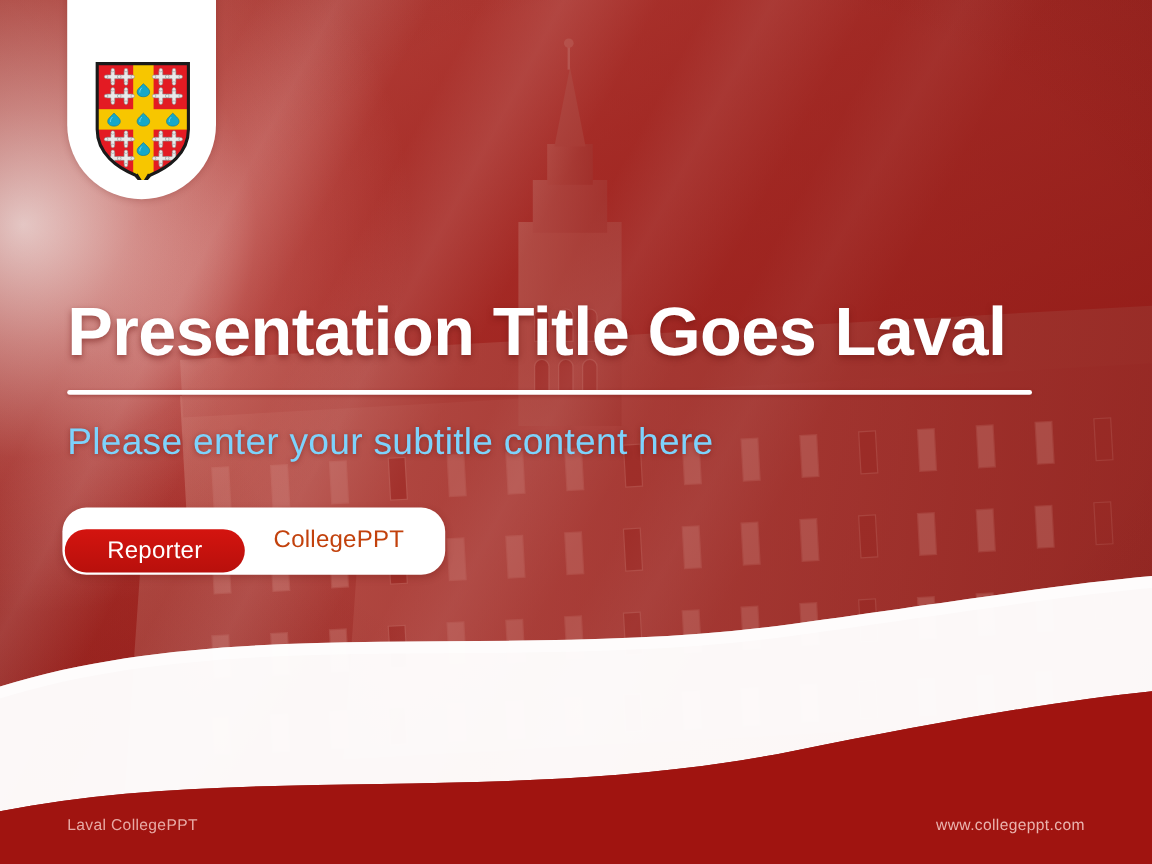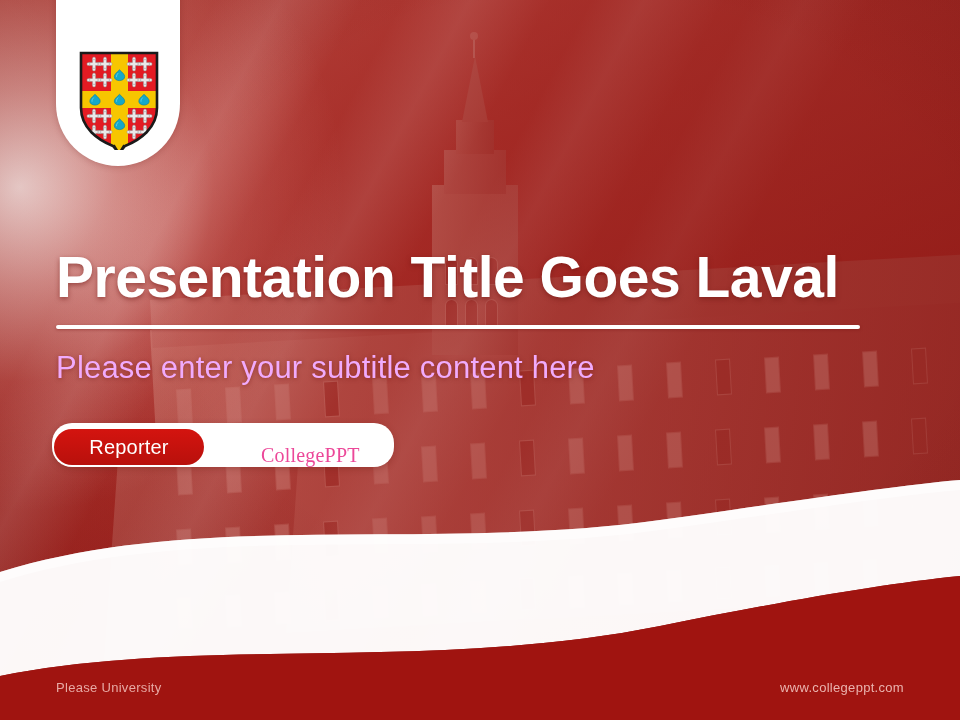--- a/index.html
+++ b/index.html
@@ -60,32 +60,32 @@
     background:#fff;border-radius:0 0 62px 62px;box-shadow:0 1px 6px rgba(100,20,16,.25);}
   .crest{position:absolute;left:78px;top:50px;width:82px;height:100px;}
 
   
   .title{position:absolute;left:56px;top:248px;width:840px;
     font-size:57px;font-weight:bold;color:#ffffff;letter-spacing:-0.5px;
     text-shadow:0 2px 5px rgba(110,20,16,.55);line-height:1.05;white-space:nowrap;}
   .rule{position:absolute;left:56px;top:325px;width:804px;height:4px;
     background:#ffffff;box-shadow:0 1px 3px rgba(120,24,20,.45);border-radius:2px;}
   .subtitle{position:absolute;left:56px;top:350px;width:840px;
-    font-size:31px;color:#f0abfc;letter-spacing:0.2px;
+    font-size:31px;color:#7dd3fc;letter-spacing:0.2px;
     text-shadow:0 1px 4px rgba(110,20,16,.5);white-space:nowrap;}
 
   
   .pill{position:absolute;left:52px;top:423px;height:40px;
-    background:#ffffff;border-radius:20px;display:flex;align-items:flex-end;
-    padding:4px 16px 0 0;box-shadow:0 2px 6px rgba(110,22,18,.30);gap:33px;}
+    background:#ffffff;border-radius:20px;display:flex;align-items:flex-start;
+    padding:16px 16px 0 0;box-shadow:0 2px 6px rgba(110,22,18,.30);}
   .pill-role{display:flex;align-items:center;justify-content:center;
     height:36px;min-width:118px;margin:2px 2px 2px 2px;padding:0 16px;
     background:linear-gradient(180deg,#d4140f,#b8100c);border-radius:18px;
     color:#ffffff;font-size:20px;letter-spacing:.2px;}
-  .pill-name{padding:0 18px 0 22px;color:#ec4899;font-size:20px;letter-spacing:.2px;font-family:Liberation Serif, serif;}
+  .pill-name{padding:0 18px 0 22px;color:#c2410c;font-size:20px;letter-spacing:.2px;}
 
   
   .waves{position:absolute;left:0;bottom:0;width:960px;height:240px;}
 
   
   .footer-left{position:absolute;left:56px;top:680px;font-size:13px;color:#e7a9a4;letter-spacing:.3px;}
   .footer-right{position:absolute;right:56px;top:680px;font-size:13px;color:#eab3ae;letter-spacing:.3px;}
 </style>
 </head>
 <body>
@@ -255,16 +255,16 @@
 
   <div class="title">Presentation Title Goes Laval</div>
   <div class="rule"></div>
   <div class="subtitle">Please enter your subtitle content here</div>
 
   <div class="pill">
     <span class="pill-role">Reporter</span>
     <span class="pill-name">CollegePPT</span>
   </div>
 
-  <div class="footer-left">Please University</div>
+  <div class="footer-left">Laval CollegePPT</div>
   <div class="footer-right">www.collegeppt.com</div>
 
 </div>
 
 </body></html>

